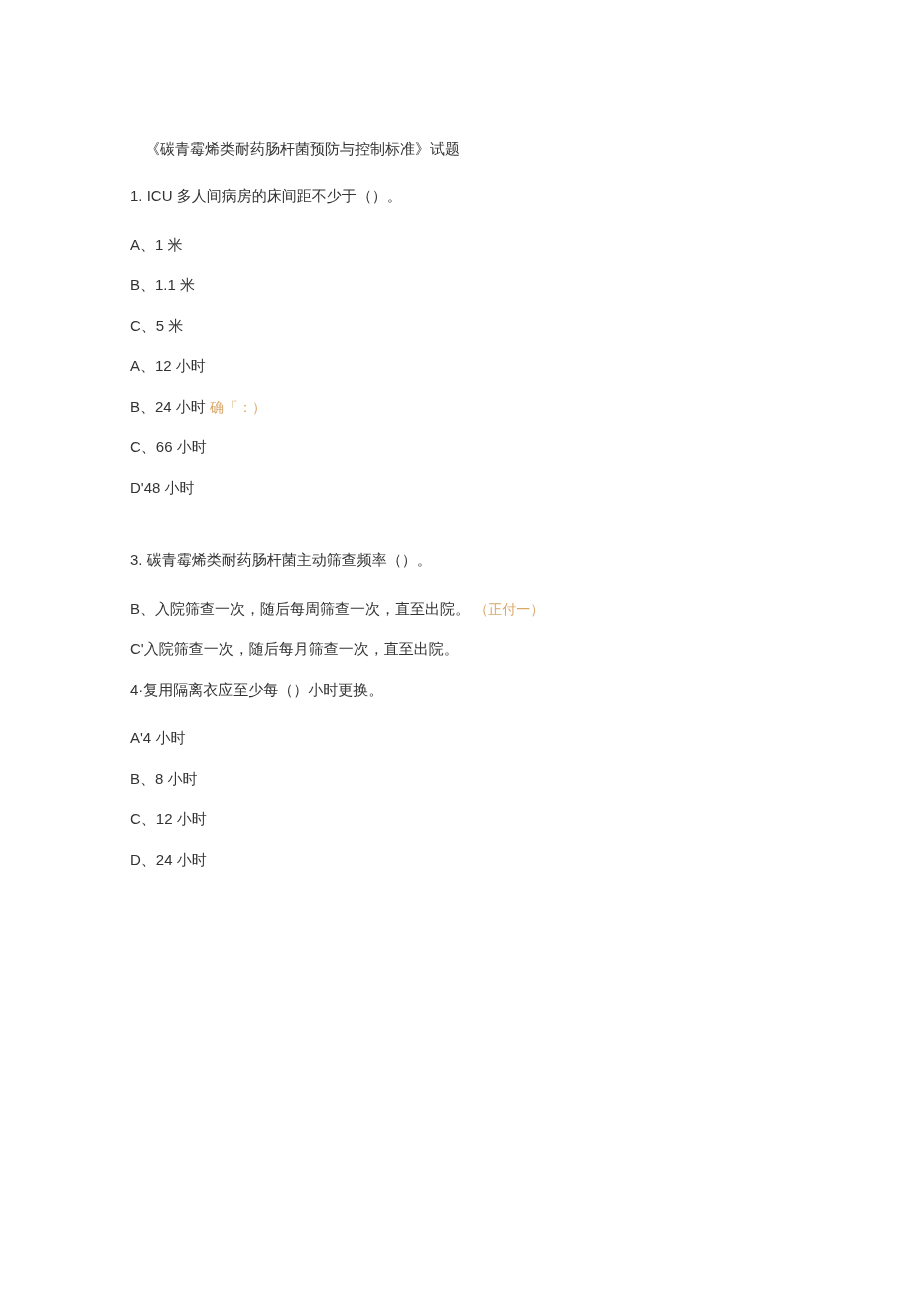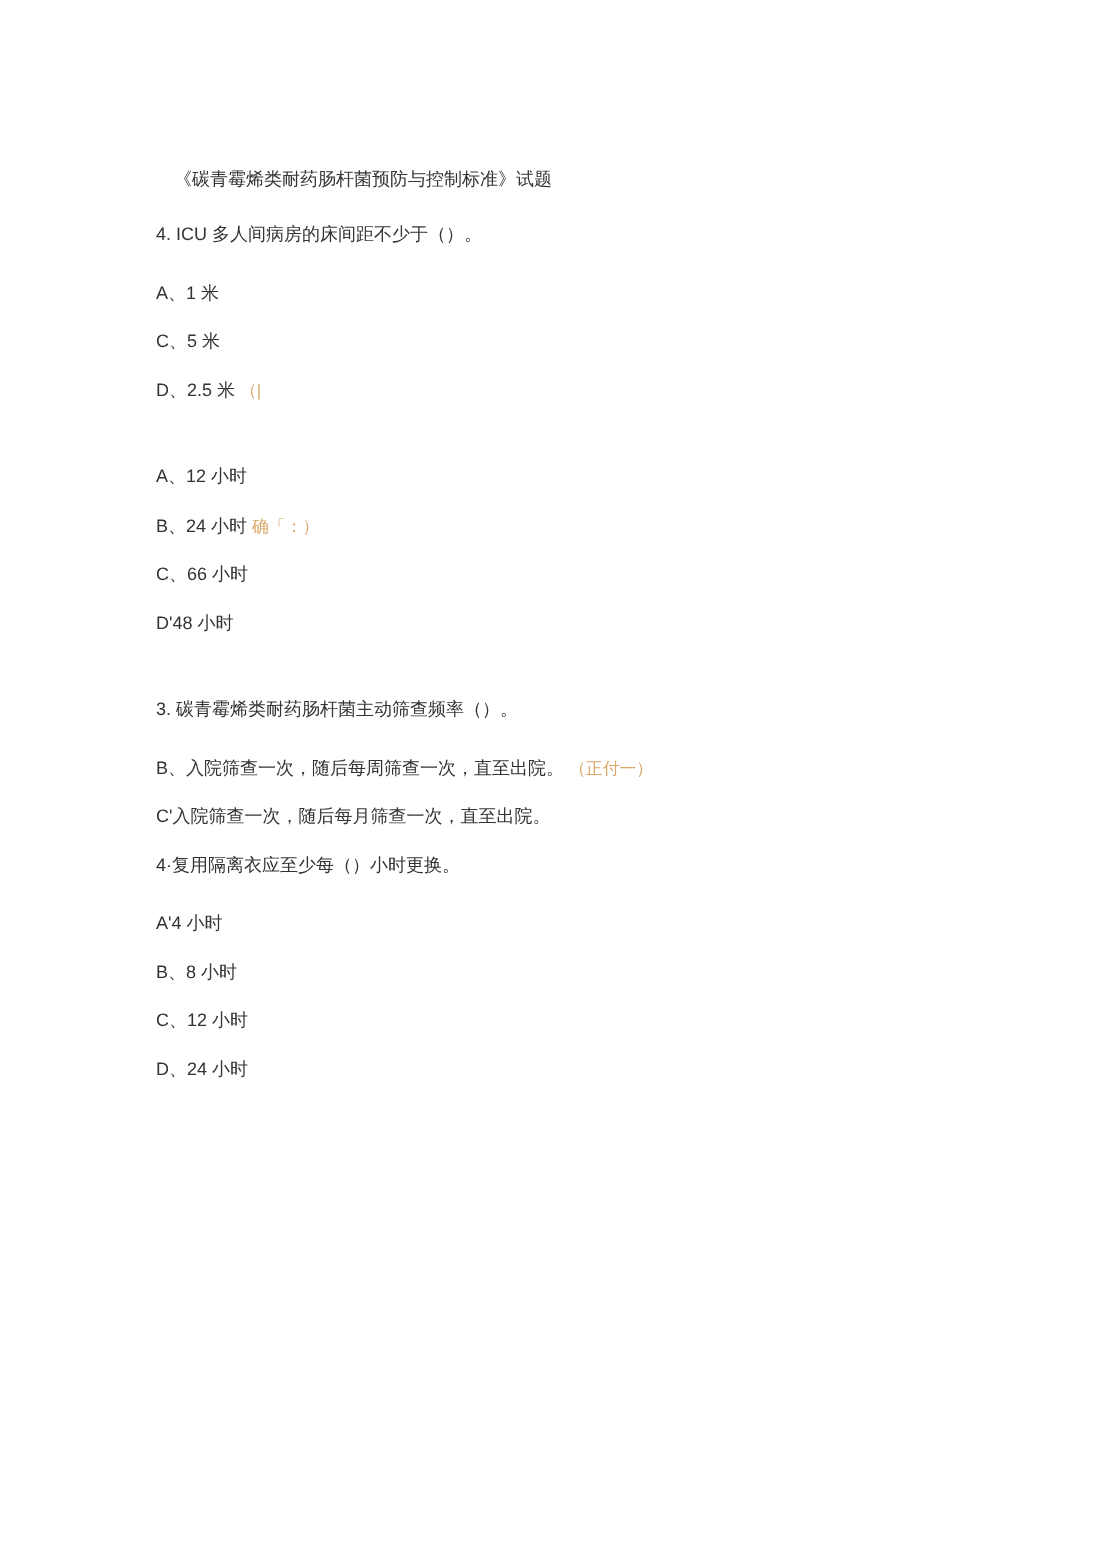--- a/index.html
+++ b/index.html
@@ -39,27 +39,24 @@
       font-size: 14px;
     }
   </style>
 </head>
 <body>
 
 <div class="page">
 
   <div class="title">《碳青霉烯类耐药肠杆菌预防与控制标准》试题</div>
 
-  <div class="question">4. ICU 多人间病房的床间距不少于（）。</div>
+  <div class="question">1. ICU 多人间病房的床间距不少于（）。</div>
   <div class="option">A、1 米</div>
+  <div class="option">B、1.1 米</div>
   <div class="option">C、5 米</div>
-  <div class="option option-last">
-    <span>D、2.5 米</span>
-    <span class="annotation">（|</span>
-  </div>
 
   <div class="option">A、12 小时</div>
   <div class="option">
     <span>B、24 小时</span>
     <span class="annotation">确「：）</span>
   </div>
   <div class="option">C、66 小时</div>
   <div class="option option-last">D'48 小时</div>
 
   <div class="question">3. 碳青霉烯类耐药肠杆菌主动筛查频率（）。</div>

